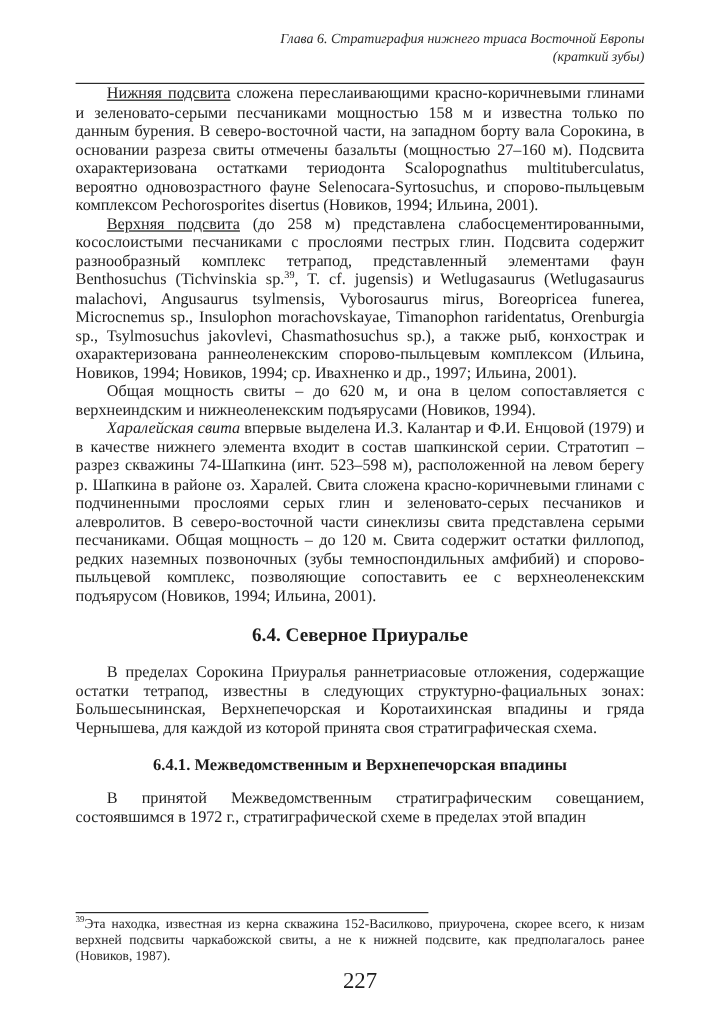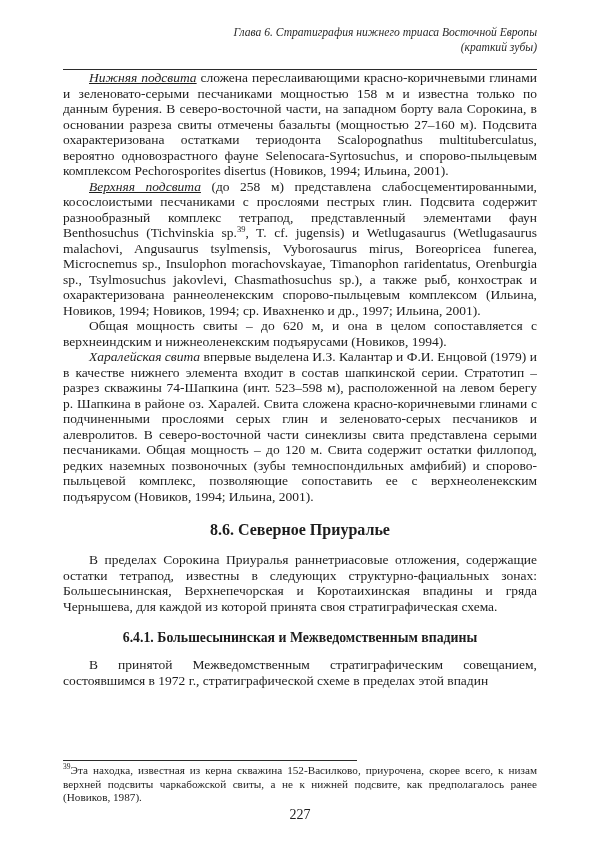--- a/index.html
+++ b/index.html
@@ -49,21 +49,20 @@
     text-align: justify;
   }
   .content p {
     margin: 0;
     text-indent: 26px;
   }
   .content p.no-indent {
     text-indent: 0;
   }
   .lead-sub {
-    font-style: italic;
     text-decoration: underline;
   }
   .lead-suite {
     font-style: italic;
     font-weight: normal;
   }
   sup.fn-ref {
     font-size: 8.5px;
     line-height: 0;
     vertical-align: super;
@@ -107,21 +106,21 @@
   .footnote-text sup {
     font-size: 7.5px;
     line-height: 0;
   }
   .page-number {
     position: absolute;
     top: 807px;
     left: 0;
     width: 600px;
     text-align: center;
-    font-size: 14px;
+    font-size: 19px;
     color: #1d1d1d;
   }
 </style>
 </head>
 <body>
 
 <div class="page">
 
   <div class="running-head">
     <div>Глава 6. Стратиграфия нижнего триаса Восточной Европы</div>
@@ -134,25 +133,25 @@
 
 
     <p><span class="lead-sub">Нижняя подсвита</span><span> сложена переслаивающими красно-коричневыми глинами и зеленовато-серыми песчаниками мощностью 158 м и известна только по данным бурения. В северо-восточной части, на западном борту вала Сорокина, в основании разреза свиты отмечены базальты (мощностью 27–160 м). Подсвита охарактеризована остатками териодонта Scalopognathus multituberculatus, вероятно одновозрастного фауне Selenocara-Syrtosuchus, и спорово-пыльцевым комплексом Pechorosporites disertus (Новиков, 1994; Ильина, 2001).</span></p>
 
     <p><span class="lead-sub">Верхняя подсвита</span><span> (до 258 м) представлена слабосцементированными, косослоистыми песчаниками с прослоями пестрых глин. Подсвита содержит разнообразный комплекс тетрапод, представленный элементами фаун Benthosuchus (Tichvinskia sp.</span><sup class="fn-ref">39</sup><span>, T. cf. jugensis) и Wetlugasaurus (Wetlugasaurus malachovi, Angusaurus tsylmensis, Vyborosaurus mirus, Boreopricea funerea, Microcnemus sp., Insulophon morachovskayae, Timanophon raridentatus, Orenburgia sp., Tsylmosuchus jakovlevi, Chasmathosuchus sp.), а также рыб, конхострак и охарактеризована раннеоленекским спорово-пыльцевым комплексом (Ильина, Новиков, 1994; Новиков, 1994; ср. Ивахненко и др., 1997; Ильина, 2001).</span></p>
 
     <p><span>Общая мощность свиты – до 620 м, и она в целом сопоставляется с верхнеиндским и нижнеоленекским подъярусами (Новиков, 1994).</span></p>
 
     <p><span class="lead-suite">Харалейская свита</span><span> впервые выделена И.З. Калантар и Ф.И. Енцовой (1979) и в качестве нижнего элемента входит в состав шапкинской серии. Стратотип – разрез скважины 74-Шапкина (инт. 523–598 м), расположенной на левом берегу р. Шапкина в районе оз. Харалей. Свита сложена красно-коричневыми глинами с подчиненными прослоями серых глин и зеленовато-серых песчаников и алевролитов. В северо-восточной части синеклизы свита представлена серыми песчаниками. Общая мощность – до 120 м. Свита содержит остатки филлопод, редких наземных позвоночных (зубы темноспондильных амфибий) и спорово-пыльцевой комплекс, позволяющие сопоставить ее с верхнеоленекским подъярусом (Новиков, 1994; Ильина, 2001).</span></p>
 
-    <h2 class="sec-heading">8.6. Северное Приуралье</h2>
+    <h2 class="sec-heading">6.4. Северное Приуралье</h2>
 
     <p><span>В пределах Сорокина Приуралья раннетриасовые отложения, содержащие остатки тетрапод, известны в следующих структурно-фациальных зонах: Большесынинская, Верхнепечорская и Коротаихинская впадины и гряда Чернышева, для каждой из которой принята своя стратиграфическая схема.</span></p>
 
-    <h3 class="subsec-heading">6.4.1. Большесынинская и Межведомственным впадины</h3>
+    <h3 class="subsec-heading">6.4.1. Межведомственным и Верхнепечорская впадины</h3>
 
     <p><span>В принятой Межведомственным стратиграфическим совещанием, состоявшимся в 1972 г., стратиграфической схеме в пределах этой впадин</span></p>
 
   </div>
 
   <div class="footnote-block">
     <hr class="footnote-rule">
     <p class="footnote-text"><sup>39</sup><span>Эта находка, известная из керна скважина 152-Василково, приурочена, скорее всего, к низам верхней подсвиты чаркабожской свиты, а не к нижней подсвите, как предполагалось ранее (Новиков, 1987).</span></p>
   </div>
 

